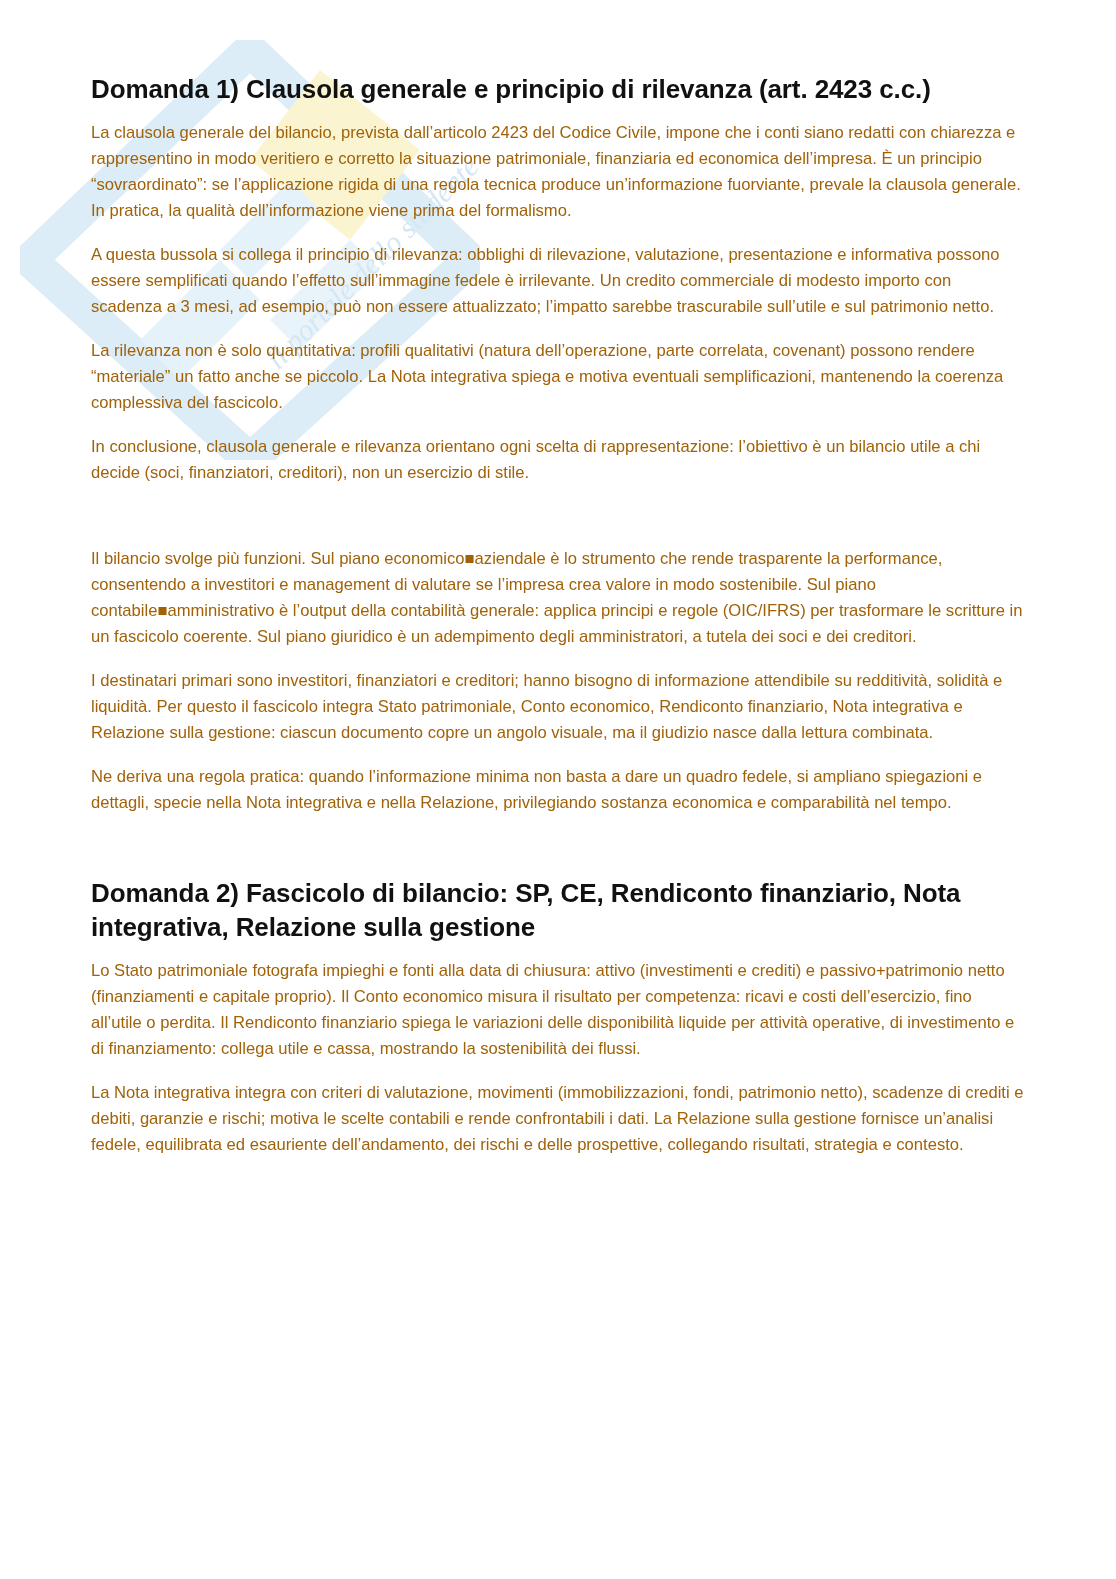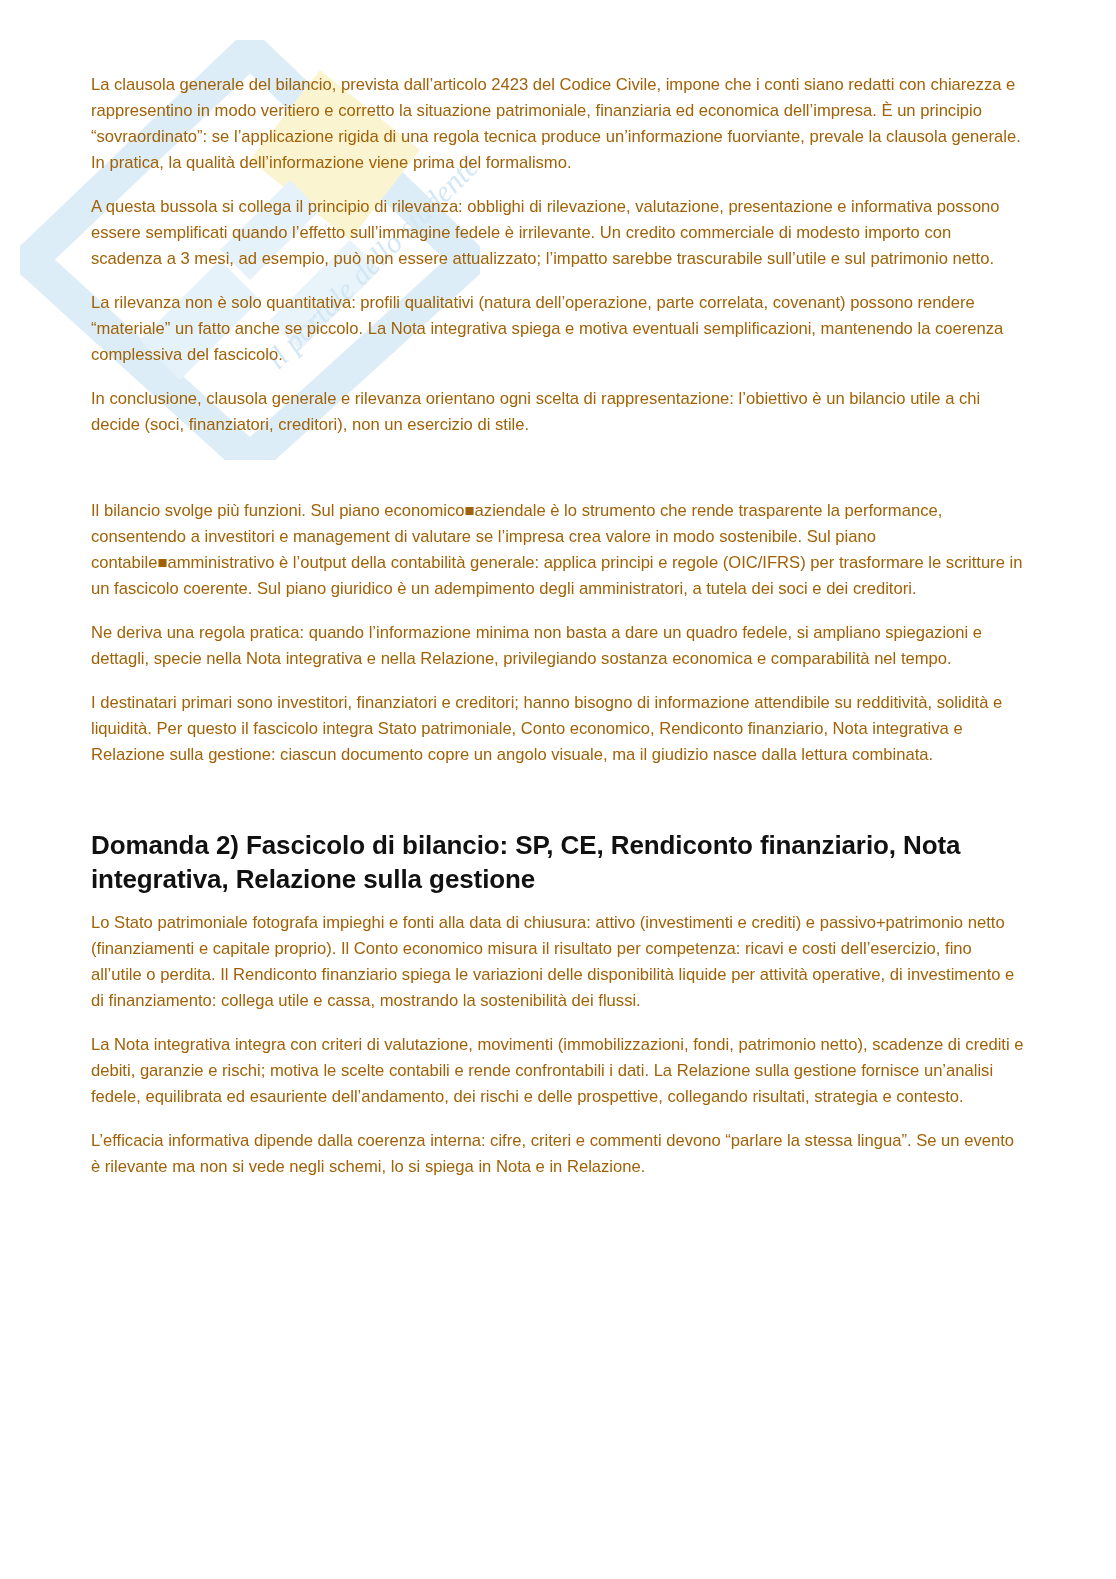--- a/index.html
+++ b/index.html
@@ -64,32 +64,32 @@
     <path d="M120,300 L200,220 L240,260 L160,340 Z" fill="#e1f0f9"></path>
     <path d="M200,210 L270,140 L300,170 L230,240 Z" fill="#e1f0f9"></path>
     <path d="M250,280 L330,200 L360,230 L280,310 Z" fill="#e6f2fa"></path>
   </g>
   <text x="200" y="330" transform="rotate(-45 230 260)" font-family="Liberation Serif, serif" font-style="italic" font-size="30" fill="#d3e7f4">il portale dello studente</text>
 </svg>
 
 <main class="page">
 
   <section>
+    <h2>Domanda 1) Clausola generale e principio di rilevanza (art. 2423 c.c.)</h2>
     <p>La clausola generale del bilancio, prevista dall’articolo 2423 del Codice Civile, impone che i conti siano redatti con chiarezza e rappresentino in modo veritiero e corretto la situazione patrimoniale, finanziaria ed economica dell’impresa. È un principio “sovraordinato”: se l’applicazione rigida di una regola tecnica produce un’informazione fuorviante, prevale la clausola generale. In pratica, la qualità dell’informazione viene prima del formalismo.</p>
     <p>A questa bussola si collega il principio di rilevanza: obblighi di rilevazione, valutazione, presentazione e informativa possono essere semplificati quando l’effetto sull’immagine fedele è irrilevante. Un credito commerciale di modesto importo con scadenza a 3 mesi, ad esempio, può non essere attualizzato; l’impatto sarebbe trascurabile sull’utile e sul patrimonio netto.</p>
     <p>La rilevanza non è solo quantitativa: profili qualitativi (natura dell’operazione, parte correlata, covenant) possono rendere “materiale” un fatto anche se piccolo. La Nota integrativa spiega e motiva eventuali semplificazioni, mantenendo la coerenza complessiva del fascicolo.</p>
     <p>In conclusione, clausola generale e rilevanza orientano ogni scelta di rappresentazione: l’obiettivo è un bilancio utile a chi decide (soci, finanziatori, creditori), non un esercizio di stile.</p>
   </section>
 
   <section>
     <p>Il bilancio svolge più funzioni. Sul piano economico■aziendale è lo strumento che rende trasparente la performance, consentendo a investitori e management di valutare se l’impresa crea valore in modo sostenibile. Sul piano contabile■amministrativo è l’output della contabilità generale: applica principi e regole (OIC/IFRS) per trasformare le scritture in un fascicolo coerente. Sul piano giuridico è un adempimento degli amministratori, a tutela dei soci e dei creditori.</p>
+    <p>I destinatari primari sono investitori, finanziatori e creditori; hanno bisogno di informazione attendibile su redditività, solidità e liquidità. Per questo il fascicolo integra Stato patrimoniale, Conto economico, Rendiconto finanziario, Nota integrativa e Relazione sulla gestione: ciascun documento copre un angolo visuale, ma il giudizio nasce dalla lettura combinata.</p>
     <p>Ne deriva una regola pratica: quando l’informazione minima non basta a dare un quadro fedele, si ampliano spiegazioni e dettagli, specie nella Nota integrativa e nella Relazione, privilegiando sostanza economica e comparabilità nel tempo.</p>
-    <p>I destinatari primari sono investitori, finanziatori e creditori; hanno bisogno di informazione attendibile su redditività, solidità e liquidità. Per questo il fascicolo integra Stato patrimoniale, Conto economico, Rendiconto finanziario, Nota integrativa e Relazione sulla gestione: ciascun documento copre un angolo visuale, ma il giudizio nasce dalla lettura combinata.</p>
   </section>
 
   <section>
     <h2>Domanda 2) Fascicolo di bilancio: SP, CE, Rendiconto finanziario, Nota integrativa, Relazione sulla gestione</h2>
     <p>Lo Stato patrimoniale fotografa impieghi e fonti alla data di chiusura: attivo (investimenti e crediti) e passivo+patrimonio netto (finanziamenti e capitale proprio). Il Conto economico misura il risultato per competenza: ricavi e costi dell’esercizio, fino all’utile o perdita. Il Rendiconto finanziario spiega le variazioni delle disponibilità liquide per attività operative, di investimento e di finanziamento: collega utile e cassa, mostrando la sostenibilità dei flussi.</p>
     <p>La Nota integrativa integra con criteri di valutazione, movimenti (immobilizzazioni, fondi, patrimonio netto), scadenze di crediti e debiti, garanzie e rischi; motiva le scelte contabili e rende confrontabili i dati. La Relazione sulla gestione fornisce un’analisi fedele, equilibrata ed esauriente dell’andamento, dei rischi e delle prospettive, collegando risultati, strategia e contesto.</p>
-    <p>L’efficacia informativa dipende dalla coerenza interna: cifre, criteri e commenti devono “parlare la stessa lingua”. Se un evento è rilevante ma non si vede negli schemi, lo si spiega in Nota e in Relazione.</p>
   </section>
 
 </main>
 
 </body></html>

